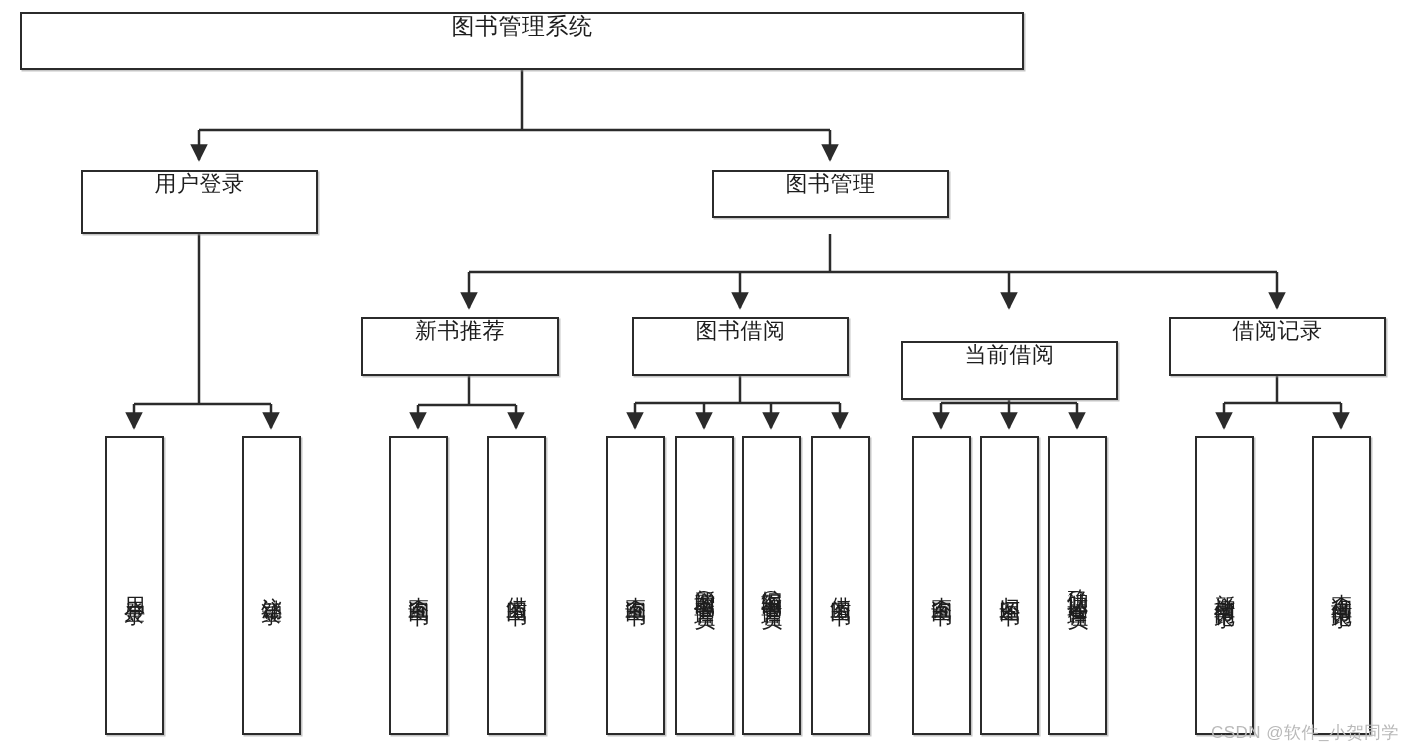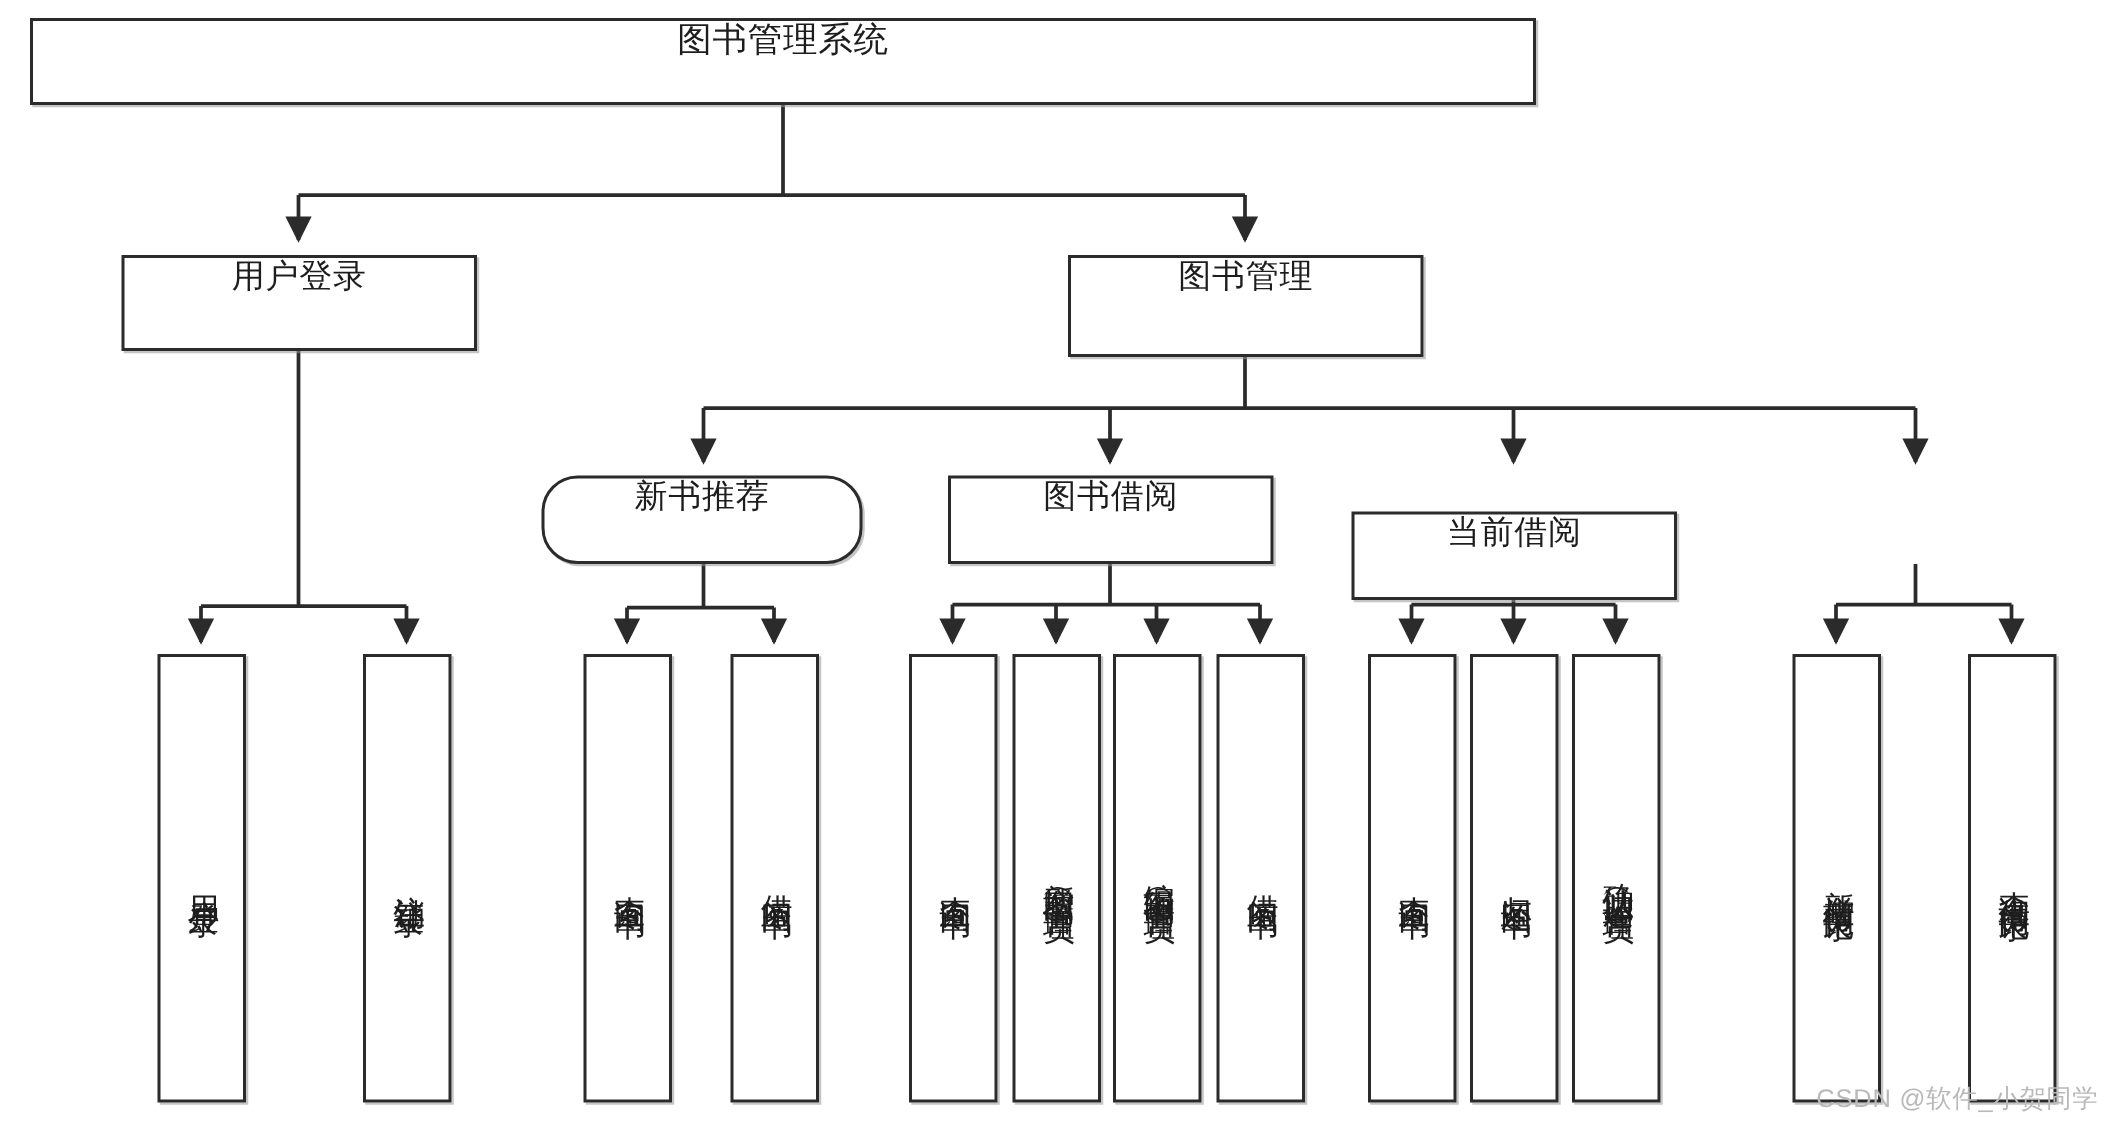--- a/index.html
+++ b/index.html
@@ -136,33 +136,36 @@
     </g>
   </svg>
 
   <div class="node h root" style="left:20px; top:12px; width:1004px; height:58px;">
     <span class="label">图书管理系统</span>
   </div>
 
   <div class="node h" style="left:81px; top:170px; width:237px; height:64px;">
     <span class="label">用户登录</span>
   </div>
-  <div class="node h" style="left:712px; top:170px; width:237px; height:68px;">
+  <div class="node h" style="left:712px; top:170px; width:237px; height:48px;">
     <span class="label">图书管理</span>
   </div>
 
-  <div class="node h" style="left:361px; top:317px; width:214px; height:59px;border-radius:24px;">
+  <div class="node h" style="left:361px; top:317px; width:198px; height:59px;">
     <span class="label">新书推荐</span>
   </div>
   <div class="node h" style="left:632px; top:317px; width:217px; height:59px;font-family:Liberation Serif, serif;">
     <span class="label">图书借阅</span>
   </div>
   <div class="node h" style="left:901px; top:317px; width:217px; height:59px;margin-top:24px;">
     <span class="label">当前借阅</span>
   </div>
+  <div class="node h" style="left:1169px; top:317px; width:217px; height:59px;">
+    <span class="label">借阅记录</span>
+  </div>
 
   <div class="node v" style="left:105px; top:436px; width:59px; height:299px;">
     <span class="label">用户登录</span>
   </div>
   <div class="node v" style="left:242px; top:436px; width:59px; height:299px;">
     <span class="label">注销登录</span>
   </div>
 
   <div class="node v" style="left:389px; top:436px; width:59px; height:299px;">
     <span class="label">查询图书</span>

